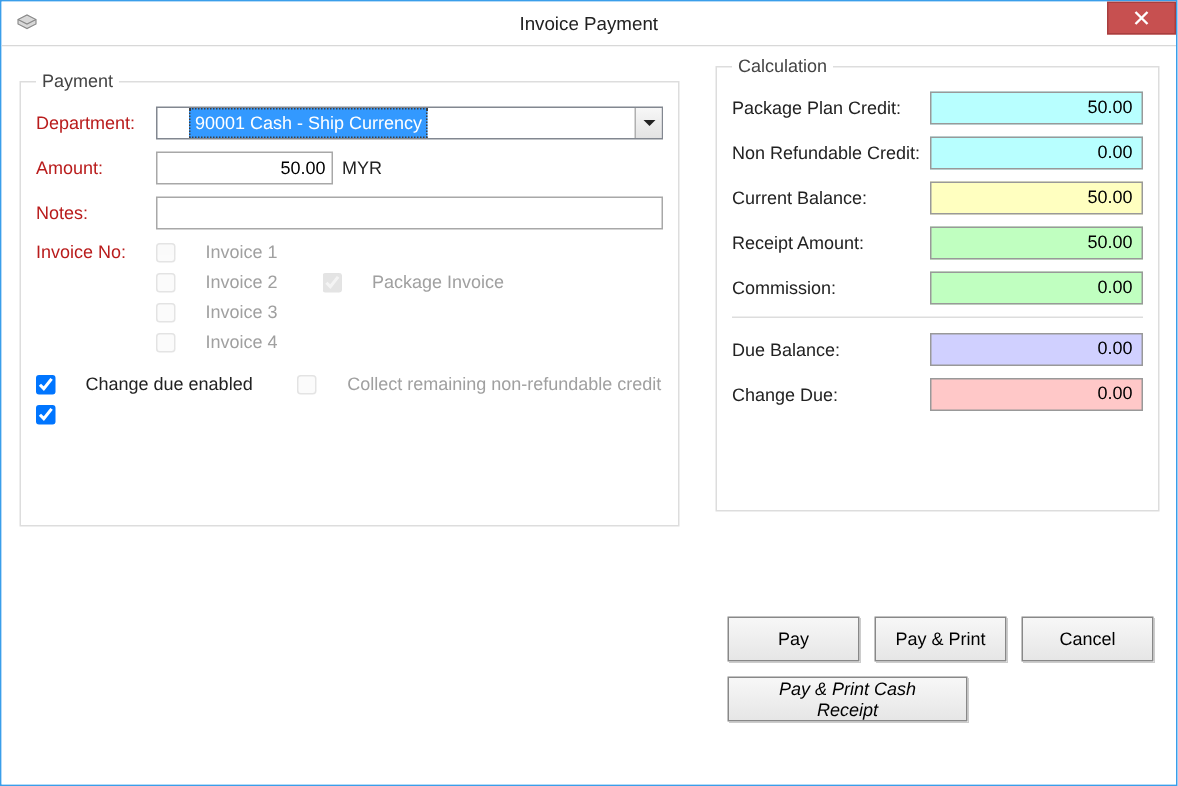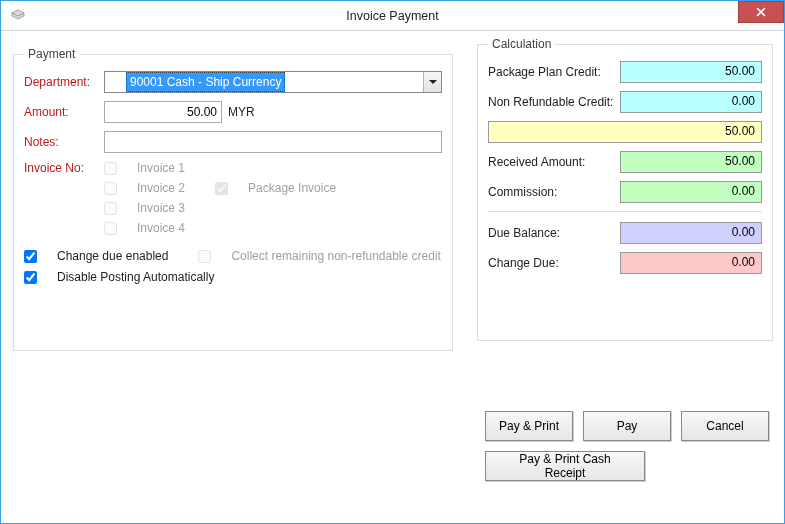--- a/index.html
+++ b/index.html
@@ -155,21 +155,21 @@
   .buttons-row1 {
     position:absolute;
     left:484px; top:380px;
     display:flex; gap:10px;
   }
   .buttons-row1 .btn { width:88px; }
   .buttons-row2 {
     position:absolute;
     left:484px; top:420px;
   }
-  .buttons-row2 .btn { width:160px; }
+  .buttons-row2 .btn { width:160px;font-style:italic; }
 </style>
 </head>
 <body>
 
 <div class="titlebar">
   <div class="sys-icon">
     <svg viewBox="0 0 24 24" width="18" height="18">
       <path d="M4 8 L12 4 L20 8 L20 12 L12 16 L4 12 Z" fill="#d8d8d8" stroke="#888" stroke-width="1"></path>
       <path d="M4 8 L12 12 L20 8" fill="none" stroke="#888" stroke-width="1"></path>
     </svg>
@@ -240,62 +240,62 @@
             <input type="checkbox" checked="" style="">
             <span>Change due enabled</span>
           </label>
         <label class="chk disabled">
             <input type="checkbox" disabled="" style="">
             <span>Collect remaining non-refundable credit</span>
           </label>
       </div>
       <label class="chk">
           <input type="checkbox" checked="" style="">
-          <span>Disable Posting Automatically</span>
         </label>
     </div>
   </fieldset>
 
   <fieldset class="calc-group">
     <legend>Calculation</legend>
 
     <div class="calc-row">
       <div class="calc-label">Package Plan Credit:</div>
       <div class="calc-val c-cyan">50.00</div>
     </div>
     <div class="calc-row">
       <div class="calc-label">Non Refundable Credit:</div>
       <div class="calc-val c-cyan">0.00</div>
     </div>
     <div class="calc-row">
+      <div class="calc-label">Current Balance:</div>
       <div class="calc-val c-yellow">50.00</div>
     </div>
     <div class="calc-row" style="margin-top:6px">
-      <div class="calc-label">Received Amount:</div>
+      <div class="calc-label">Receipt Amount:</div>
       <div class="calc-val c-green">50.00</div>
     </div>
     <div class="calc-row">
       <div class="calc-label">Commission:</div>
       <div class="calc-val c-green">0.00</div>
     </div>
 
     <hr class="calc-sep">
 
     <div class="calc-row">
       <div class="calc-label">Due Balance:</div>
       <div class="calc-val c-purple">0.00</div>
     </div>
     <div class="calc-row">
       <div class="calc-label">Change Due:</div>
       <div class="calc-val c-red">0.00</div>
     </div>
   </fieldset>
 
   <div class="buttons-row1">
+    <button class="btn">Pay</button>
     <button class="btn">Pay &amp; Print</button>
-    <button class="btn">Pay</button>
     <button class="btn">Cancel</button>
   </div>
   <div class="buttons-row2">
     <button class="btn">Pay &amp; Print Cash Receipt</button>
   </div>
 
 </div>
 
 </body></html>

